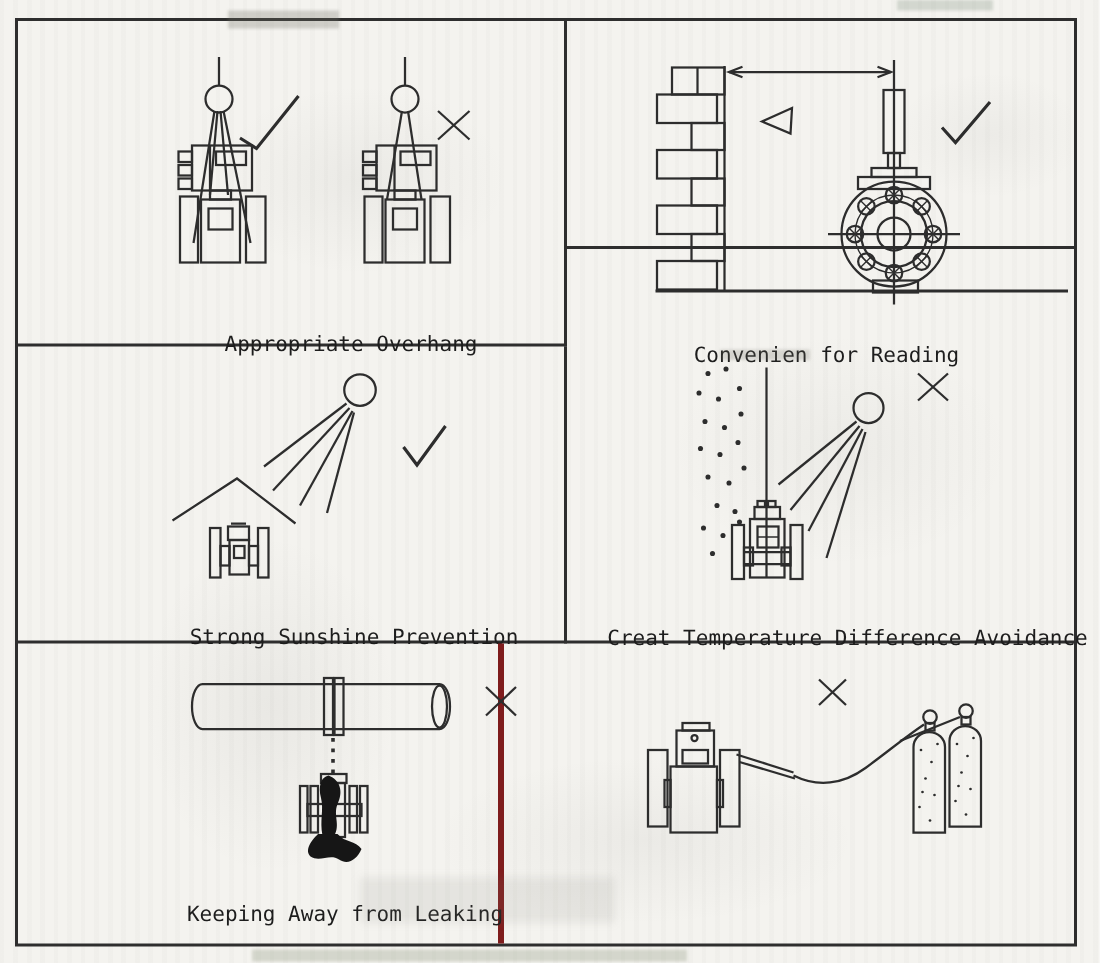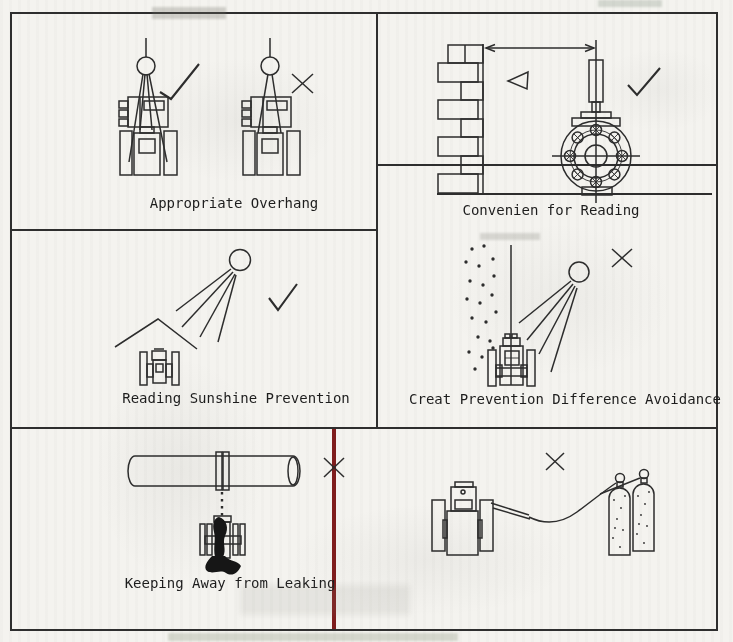--- a/index.html
+++ b/index.html
@@ -45,21 +45,21 @@
   }
   .art .thin{stroke-width:0.9;}
   .art .thick{stroke-width:2.1;}
   .art .mark{stroke-width:2.1;}
   .art .dot{fill:#2d2d2d;stroke:none;}
   .art .ink{fill:#161616;stroke:none;}
   .art .dash{stroke-width:2.4;stroke-dasharray:2.5 4.5;}
 
   .caption{
     position:absolute;left:0;width:100%;text-align:center;
-    font-size:14px;color:#1d1d1d;letter-spacing:0;white-space:nowrap;
+    font-size:14px;color:#1d1d1d;letter-spacing:0;white-space:nowrap;margin-top:27px;
   }
   .cap1{top:181px;padding-left:40px;}
   .cap2{top:188px;padding-left:4px;}
   .cap3{top:159px;padding-left:42px;}
   .cap4{top:160px;padding-left:18px;}
   .cap5{top:146px;padding-left:50px;}
   .cap6{top:146px;padding-left:16px;}
 </style>
 </head>
 <body>
@@ -204,21 +204,21 @@
           <rect x="152" y="351" width="14" height="9"></rect>
           <line x1="154" y1="349" x2="164" y2="349"></line>
           <rect x="153" y="360" width="13" height="23"></rect>
           <rect x="156" y="364" width="7" height="8"></rect>
           <rect x="140" y="352" width="7" height="33"></rect>
           <rect x="172" y="352" width="7" height="33"></rect>
           <rect x="147" y="364" width="6" height="13"></rect>
           <rect x="166" y="364" width="6" height="13"></rect>
         </g>
       </svg>
-      <div class="caption cap3">Reading Sunshine Prevention</div>
+      <div class="caption cap3">Strong Sunshine Prevention</div>
     </div>
 
     <div class="cell c4">
       <svg class="art" width="338" height="196" viewBox="378 231 338 196">
         <g class="mark">
           <line x1="612" y1="249" x2="632" y2="267"></line>
           <line x1="632" y1="249" x2="612" y2="267"></line>
         </g>
         <circle cx="579" cy="272" r="10"></circle>
         <g>
@@ -258,21 +258,21 @@
           <rect x="505" y="351" width="14" height="14"></rect>
           <line class="thin" x1="505" y1="358" x2="519" y2="358"></line>
           <rect x="488" y="350" width="8" height="36"></rect>
           <rect x="527" y="350" width="8" height="36"></rect>
           <rect x="496" y="365" width="6" height="12"></rect>
           <rect x="521" y="365" width="6" height="12"></rect>
           <line x1="496" y1="368" x2="527" y2="368"></line>
           <line x1="496" y1="376" x2="527" y2="376"></line>
         </g>
       </svg>
-      <div class="caption cap4">Creat Prevention Difference Avoidance</div>
+      <div class="caption cap4">Creat Temperature Difference Avoidance</div>
     </div>
 
     <div class="cell c5">
       <svg class="art" width="364" height="198" viewBox="12 429 364 198">
         <g>
           <rect x="112" y="456" width="172" height="30" rx="7" ry="15"></rect>
           <ellipse cx="277" cy="471" rx="5" ry="14"></ellipse>
         </g>
         <g>
           <rect x="200" y="452" width="6" height="38"></rect>

